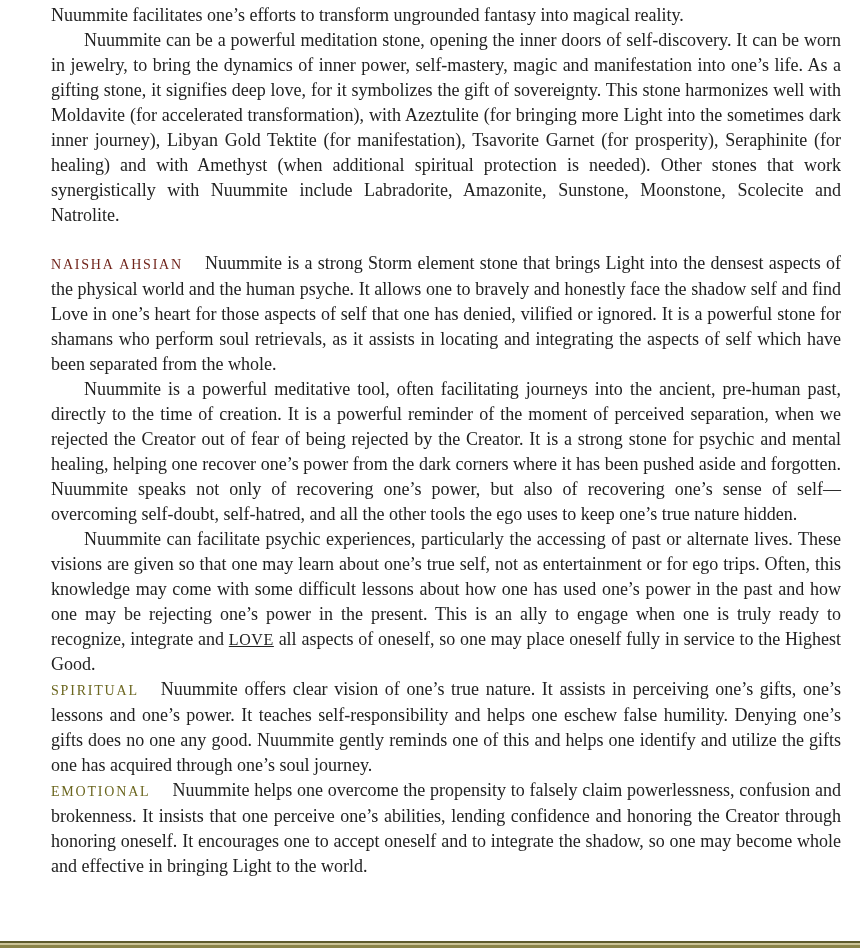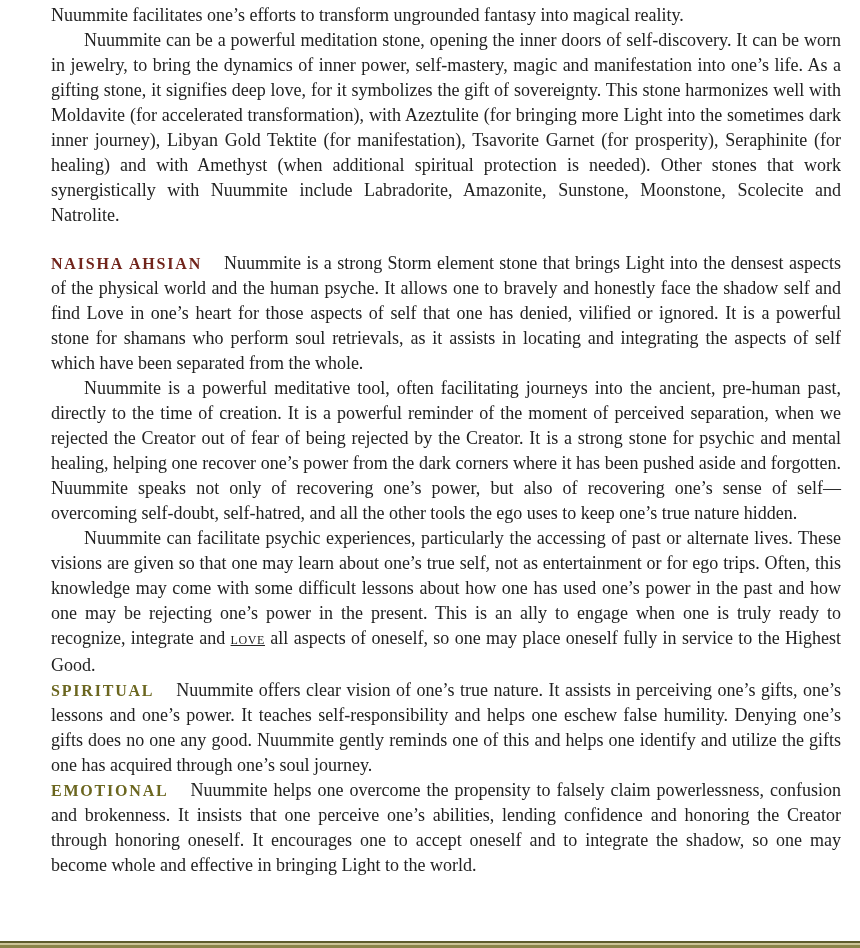--- a/index.html
+++ b/index.html
@@ -29,30 +29,30 @@
     margin: 0;
     padding: 0;
   }
   p.indent {
     text-indent: 33px;
   }
   p.gap-before {
     margin-top: 23px;
   }
   .label {
-    font-weight: 700;
-    font-size: 16px;
+    font-weight: 400;
+    font-size: 14px;
     letter-spacing: 1.8px;
     padding-right: 22px;
     white-space: nowrap;
   }
   .label.maroon { color: var(--heading-maroon, #71241b); }
   .label.olive  { color: var(--heading-olive, #6b661f); }
   .smallcaps {
-    font-size: 12px;
+    font-size: 16px;
     letter-spacing: 0.6px;
     text-decoration: underline;
   }
   .bottom-band {
     position: absolute;
     left: 0;
     bottom: 0;
     width: 860px;
     height: 7px;
     background: linear-gradient(

